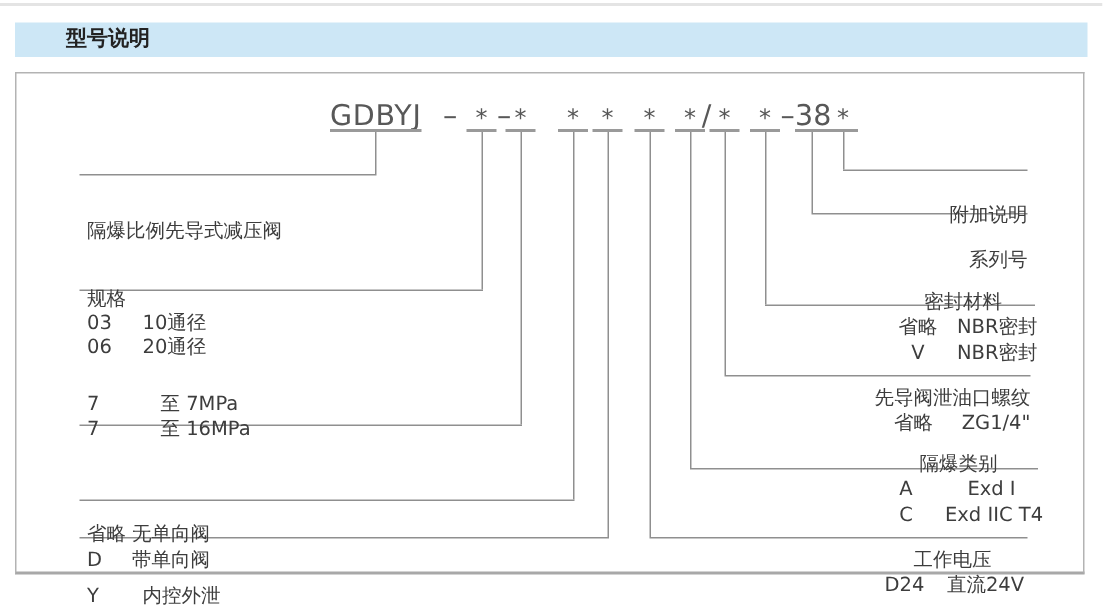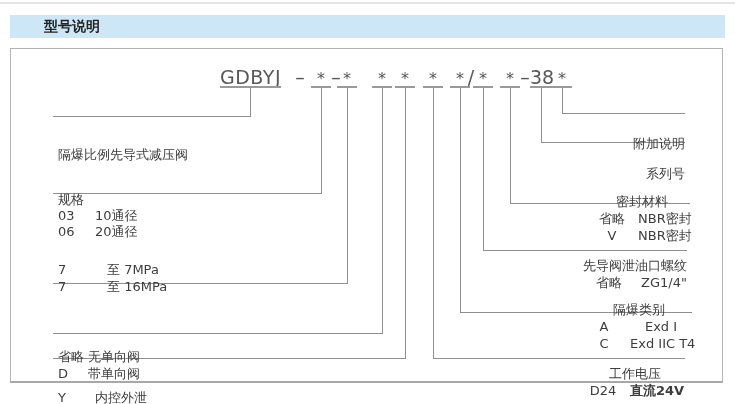--- a/index.html
+++ b/index.html
@@ -32,21 +32,21 @@
   .lb3 .lcode{width:30px;}
   .lb4 .lcode{width:37px;}
   
   .rblock{position:absolute;font-size:13px;color:#3d3d3d;white-space:nowrap;}
   .rhead{text-align:center;height:17px;line-height:17px;margin-top:40px;}
   .rrow{display:flex;justify-content:flex-end;height:17px;line-height:17px;}
   .rcode{width:36px;text-align:center;margin-right:8px;}
   .rdesc{width:52px;text-align:center;}
   .rb3 .rdesc{text-align:right;}
   .rb4 .rdesc{width:62px;text-align:center;}
-  .rb5 .rdesc{width:56px;font-weight:bold;}
+  .rb5 .rdesc{width:56px;}
 </style>
 </head>
 <body>
 
 <div class="abs top-rule"></div>
 
 <div class="abs section-header">
   <span>型号说明</span>
 </div>
 

